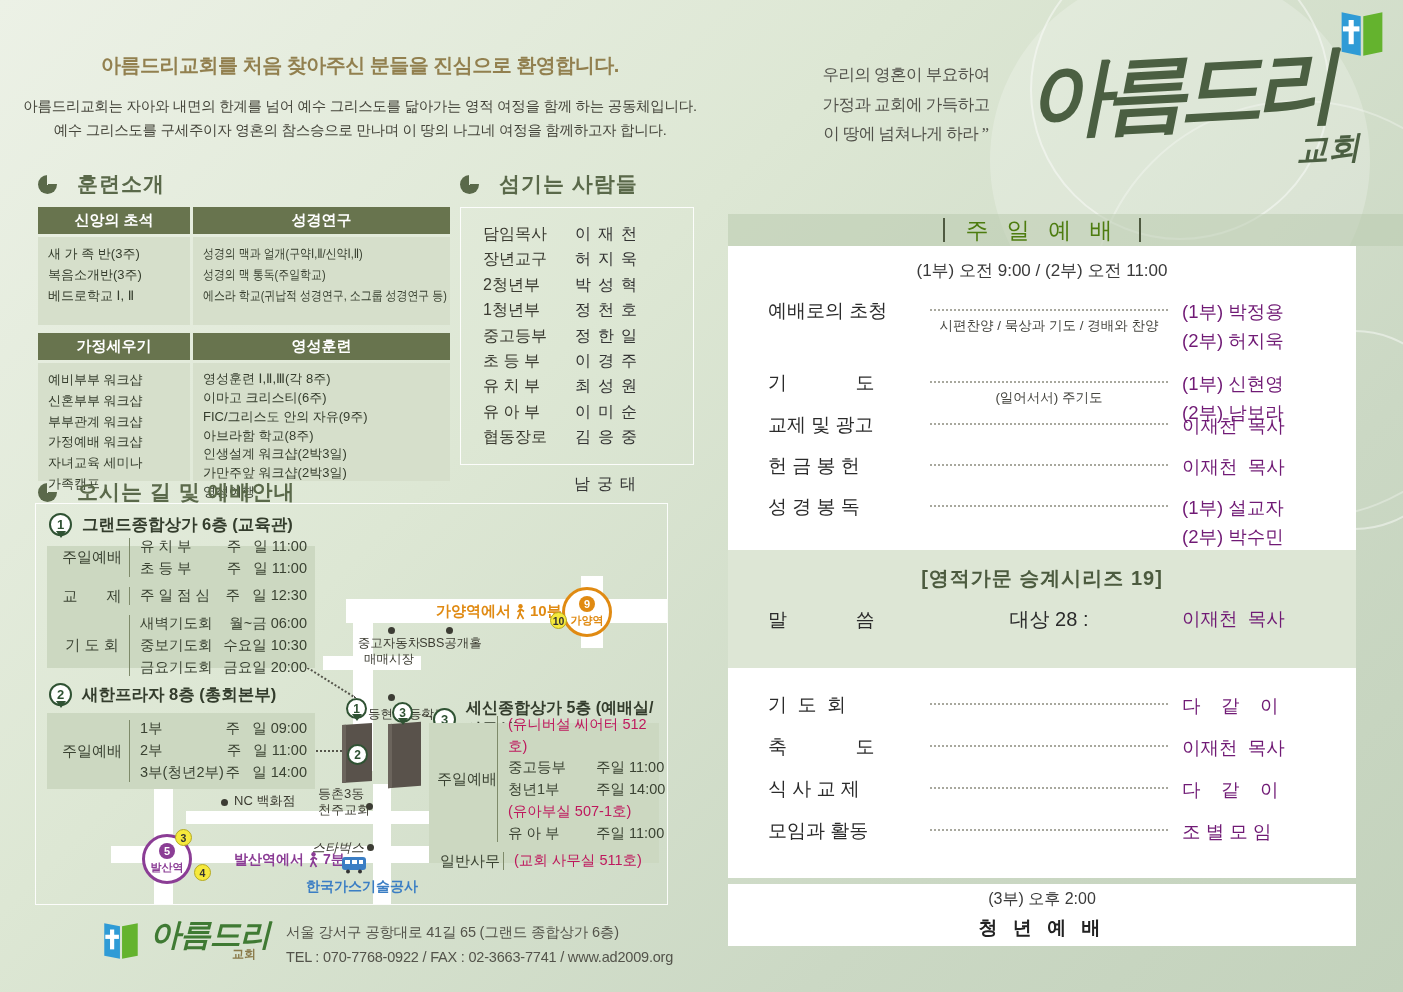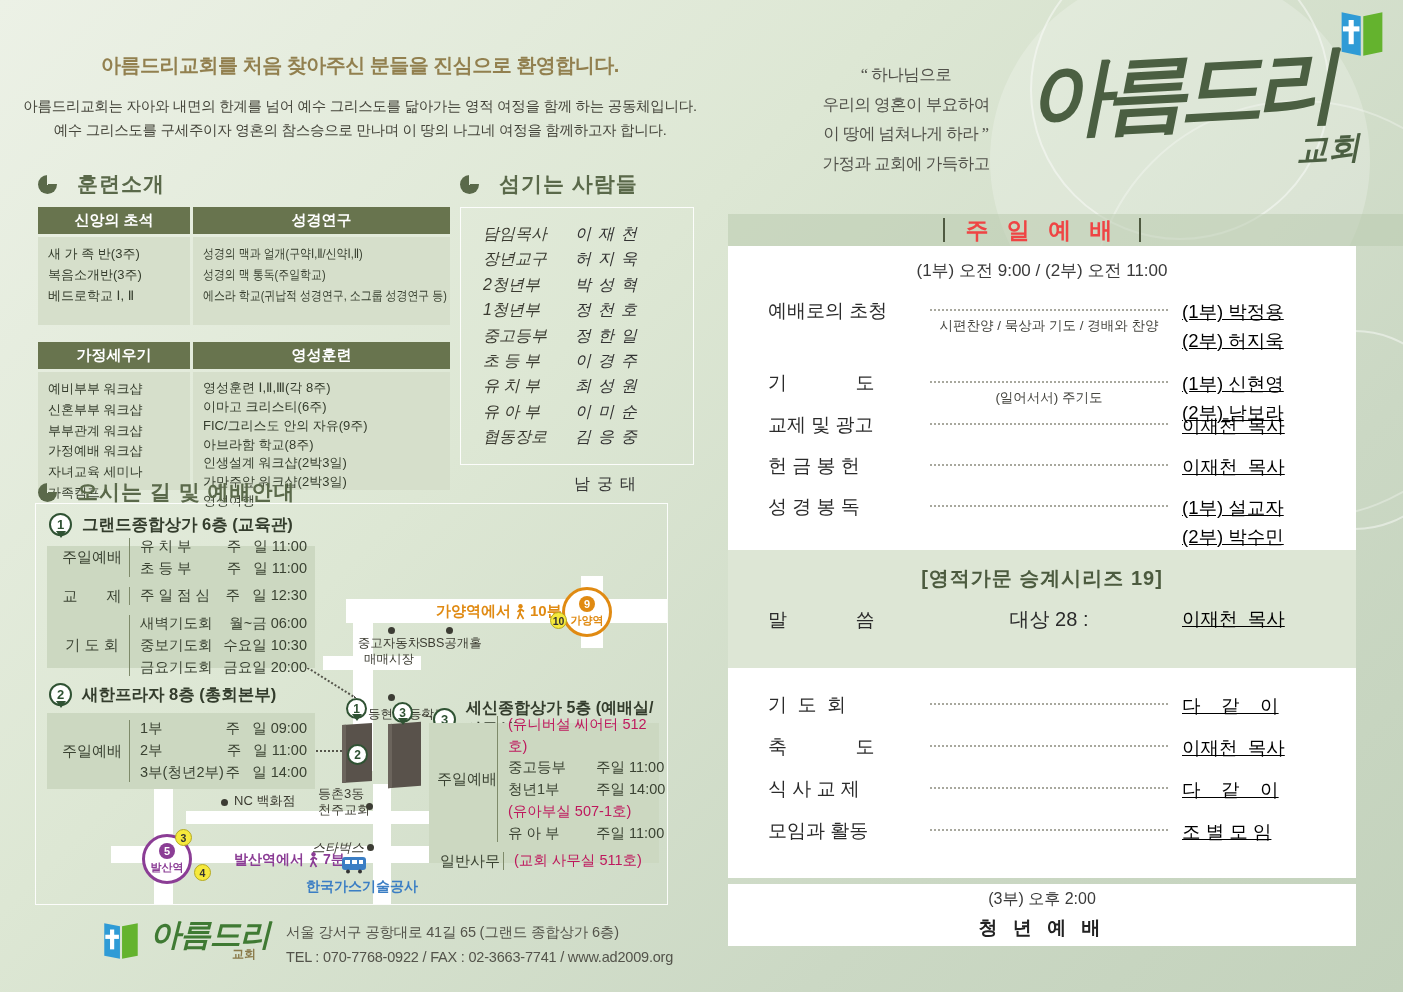--- a/index.html
+++ b/index.html
@@ -23,21 +23,21 @@
   .tt { margin-top:9px; }
   .tt-row { display:flex; gap:3px; margin-top:3px; }
   .tt-h { background:#68744e; color:#fff; font-size:15px; font-weight:bold; text-align:center; padding:4px 0; }
   .tt-b { background:#d6dfcb; color:#353d2d; font-size:13px; line-height:1.6; padding:7px 10px; }
   .c1 { width:152px; } .c2 { width:257px; }
   .condense { transform:scaleX(0.84); transform-origin:0 50%; white-space:nowrap; }
 
   .servants { position:absolute; left:460px; top:170px; width:234px; z-index:1; }
   .serv-box { margin-top:9px; border:1.5px solid rgba(255,255,255,0.9); height:258px;
     padding:16px 22px; display:flex; flex-direction:column; justify-content:space-between; }
-  .serv-row { display:flex; font-size:16px; color:#3a3a30;font-style:italic; }
+  .serv-row { display:flex; font-size:16px; color:#3a3a30; }
   .serv-role { width:92px; white-space:pre; }
   .serv-name { letter-spacing:7px; color:#333; }
   .serv-extra { margin-top:9px; padding-left:114px; font-size:16px; letter-spacing:7px; color:#333; }
 
   .directions { position:absolute; left:38px; top:478px; z-index:1; }
   .dir-box { position:absolute; left:35px; top:503px; width:633px; height:402px;
     border:1.5px solid rgba(255,255,255,0.9); z-index:1; overflow:hidden; }
 
   .loc { position:absolute; display:flex; align-items:center; gap:10px; font-size:16.5px; font-weight:bold; color:#333c2c; z-index:4; }
   .pin { position:relative; width:23px; height:23px; background:#fff; border:2.5px solid #2f5233; border-radius:50%;
@@ -91,31 +91,31 @@
   
   .quote { position:absolute; left:788px; top:60px; width:236px; text-align:center;
     font-family:"Liberation Serif", serif; font-size:16.5px; color:#51514a; line-height:1.8; z-index:1; letter-spacing:-0.5px; }
   .brand-cal { position:absolute; left:1028px; top:48px; width:340px; color:#4b5f42; z-index:1; transform:rotate(-3deg); }
   .brand-cal-main { font-size:84px; font-weight:bold; font-style:italic; letter-spacing:-8px; line-height:1; }
   .brand-cal-sub { font-size:32px; font-weight:bold; font-style:italic; color:#4b5f42; text-align:right; margin-top:2px; margin-right:10px; }
   .logo-tr { position:absolute; left:1334px; top:6px; z-index:2; }
 
   .band { position:absolute; left:728px; top:214px; width:675px; height:32px; background:rgba(185,203,175,0.55); z-index:1; }
   .band-inner { width:628px; display:flex; align-items:center; justify-content:center; height:100%; }
-  .band-text { font-size:23px; font-weight:bold; color:#ef4444; letter-spacing:6px; white-space:pre; }
+  .band-text { font-size:23px; font-weight:normal; color:#4d7c0f; letter-spacing:6px; white-space:pre; }
   .bar { display:inline-block; width:2px; height:24px; background:#4f5a41; margin:0 20px; }
 
   .card { position:absolute; left:728px; top:246px; width:628px; height:632px; background:#fff; z-index:1; }
   .time-line { position:absolute; left:0; right:0; top:13px; text-align:center; font-size:17px; color:#3a3a3a; }
   .order-row { position:absolute; left:40px; right:40px; display:flex; }
   .ol { width:148px; font-size:19px; color:#2b2b2b; white-space:pre; line-height:1.35; }
   .om { flex:1; margin:0 14px; }
   .om-dots { height:13px; border-bottom:2px dotted #a8a89e; }
   .om-sub { text-align:center; font-size:13.5px; color:#45453f; margin-top:6px; white-space:nowrap; }
-  .or { width:134px; font-size:18.5px; color:#000000; line-height:1.55; white-space:pre;text-decoration:underline; }
+  .or { width:134px; font-size:18.5px; color:#701a75; line-height:1.55; white-space:pre; }
   .sermon { position:absolute; left:0; right:0; top:304px; height:118px; background:#dde6d5; padding:15px 40px 0; }
   .sermon-series { text-align:center; font-size:20px; font-weight:bold; color:#4c5b3f; letter-spacing:1px; }
   .sermon-row { display:flex; margin-top:13px; align-items:center; }
   .sermon-passage { flex:1; text-align:center; font-size:20px; color:#2b2b2b; }
   .youth { position:absolute; left:728px; top:884px; width:628px; height:62px; background:#fff; z-index:1;
     display:flex; flex-direction:column; align-items:center; justify-content:center; gap:5px; }
   .youth-time { font-size:16px; color:#3a3a3a; }
   .youth-title { font-size:19px; font-weight:bold; color:#222; letter-spacing:5px; }
 </style>
 </head>
@@ -151,21 +151,21 @@
         <div>베드로학교 Ⅰ, Ⅱ</div>
       </div>
       <div class="tt-b c2">
         <div class="condense">성경의 맥과 얼개(구약Ⅰ,Ⅱ/신약Ⅰ,Ⅱ)</div>
         <div class="condense">성경의 맥 통독(주일학교)</div>
         <div class="condense">에스라 학교(귀납적 성경연구, 소그룹 성경연구 등)</div>
       </div>
     </div>
   </div>
   <div class="tt" style="margin-top:4px;">
-    <div class="tt-row" style="margin-top:17px;">
+    <div class="tt-row" style="margin-top:8px;">
       <div class="tt-h c1">가정세우기</div>
       <div class="tt-h c2">영성훈련</div>
     </div>
     <div class="tt-row" style="height:118px;">
       <div class="tt-b c1">
         <div>예비부부 워크샵</div>
         <div>신혼부부 워크샵</div>
         <div>부부관계 워크샵</div>
         <div>가정예배 워크샵</div>
         <div>자녀교육 세미나</div>
@@ -477,24 +477,23 @@
       <div class="f-brand-sub">교회</div>
     </div>
   </div>
   <div class="f-text">
     <div>서울 강서구 공항대로 41길 65 (그랜드 종합상가 6층)</div>
     <div>TEL : 070-7768-0922 / FAX : 02-3663-7741 / www.ad2009.org</div>
   </div>
 </div>
 
 <div class="quote">
-  <div>“ 하나님으로</div>
   <div>우리의 영혼이 부요하여</div>
+  <div>가정과 교회에 가득하고</div>
   <div>이 땅에 넘쳐나게 하라 ”</div>
-  <div>가정과 교회에 가득하고</div>
 </div>
 
 <div class="brand-cal">
   <div class="brand-cal-main">아름드리</div>
   <div class="brand-cal-sub">교회</div>
 </div>
 
 <div class="logo-tr">
   <svg width="56" height="56" viewBox="0 0 44 44">
       <polygon points="6,5 21,8 21,39 6,36" fill="#2f9bd6"></polygon>

